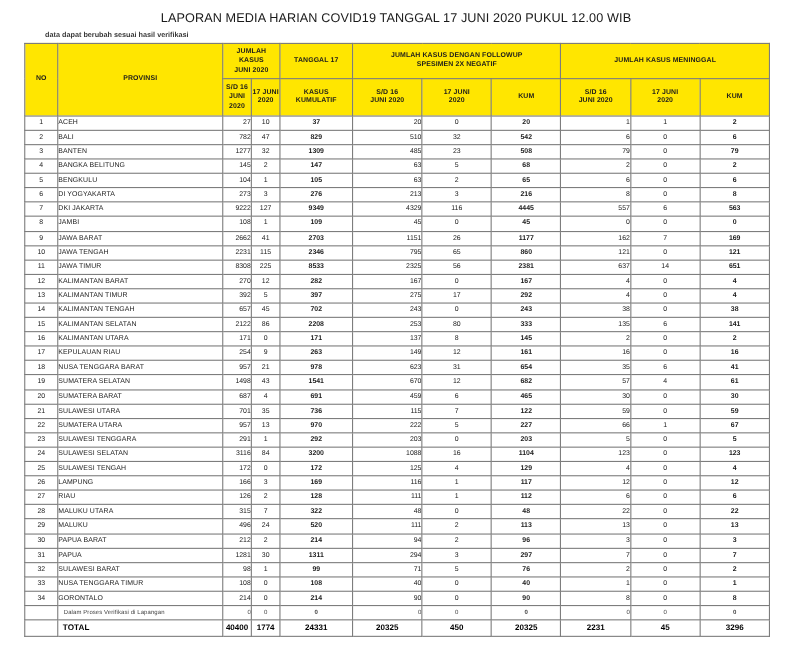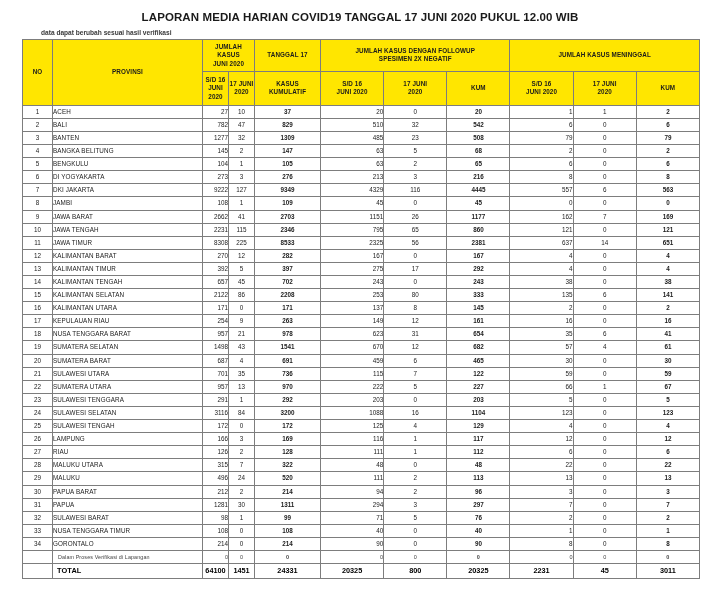--- a/index.html
+++ b/index.html
@@ -16,21 +16,21 @@
   .page {
     position: relative;
     width: 720px;
     height: 591px;
     box-sizing: border-box;
     padding: 0;
   }
   .title {
     text-align: center;
     font-size: 11.5px;
-    font-weight: bold;
+    font-weight: normal;
     color: #1a1a1a;
     letter-spacing: 0.1px;
     padding-top: 11px;
     padding-bottom: 0px;
     line-height: 1.2;
   }
   .subnote {
     font-size: 6.6px;
     font-weight: bold;
     color: #3a3a3a;
@@ -658,27 +658,27 @@
           <td class="num">0</td>
           <td class="numc">0</td>
           <td class="kum">0</td>
           <td class="num">0</td>
           <td class="numc">0</td>
           <td class="kum">0</td>
         </tr>
         <tr class="total">
           <td class="no"></td>
           <td class="prov">TOTAL</td>
-          <td class="num">64100</td>
-          <td class="numc">1451</td>
+          <td class="num">40400</td>
+          <td class="numc">1774</td>
           <td class="kum">24331</td>
           <td class="num">20325</td>
-          <td class="numc">800</td>
+          <td class="numc">450</td>
           <td class="kum">20325</td>
           <td class="num">2231</td>
           <td class="numc">45</td>
-          <td class="kum">3011</td>
+          <td class="kum">3296</td>
         </tr>
       </tbody>
   </table>
 
   <div class="source">Sumber Data : Kementerian Kesehatan RI</div>
 </div>
 
 </body></html>

